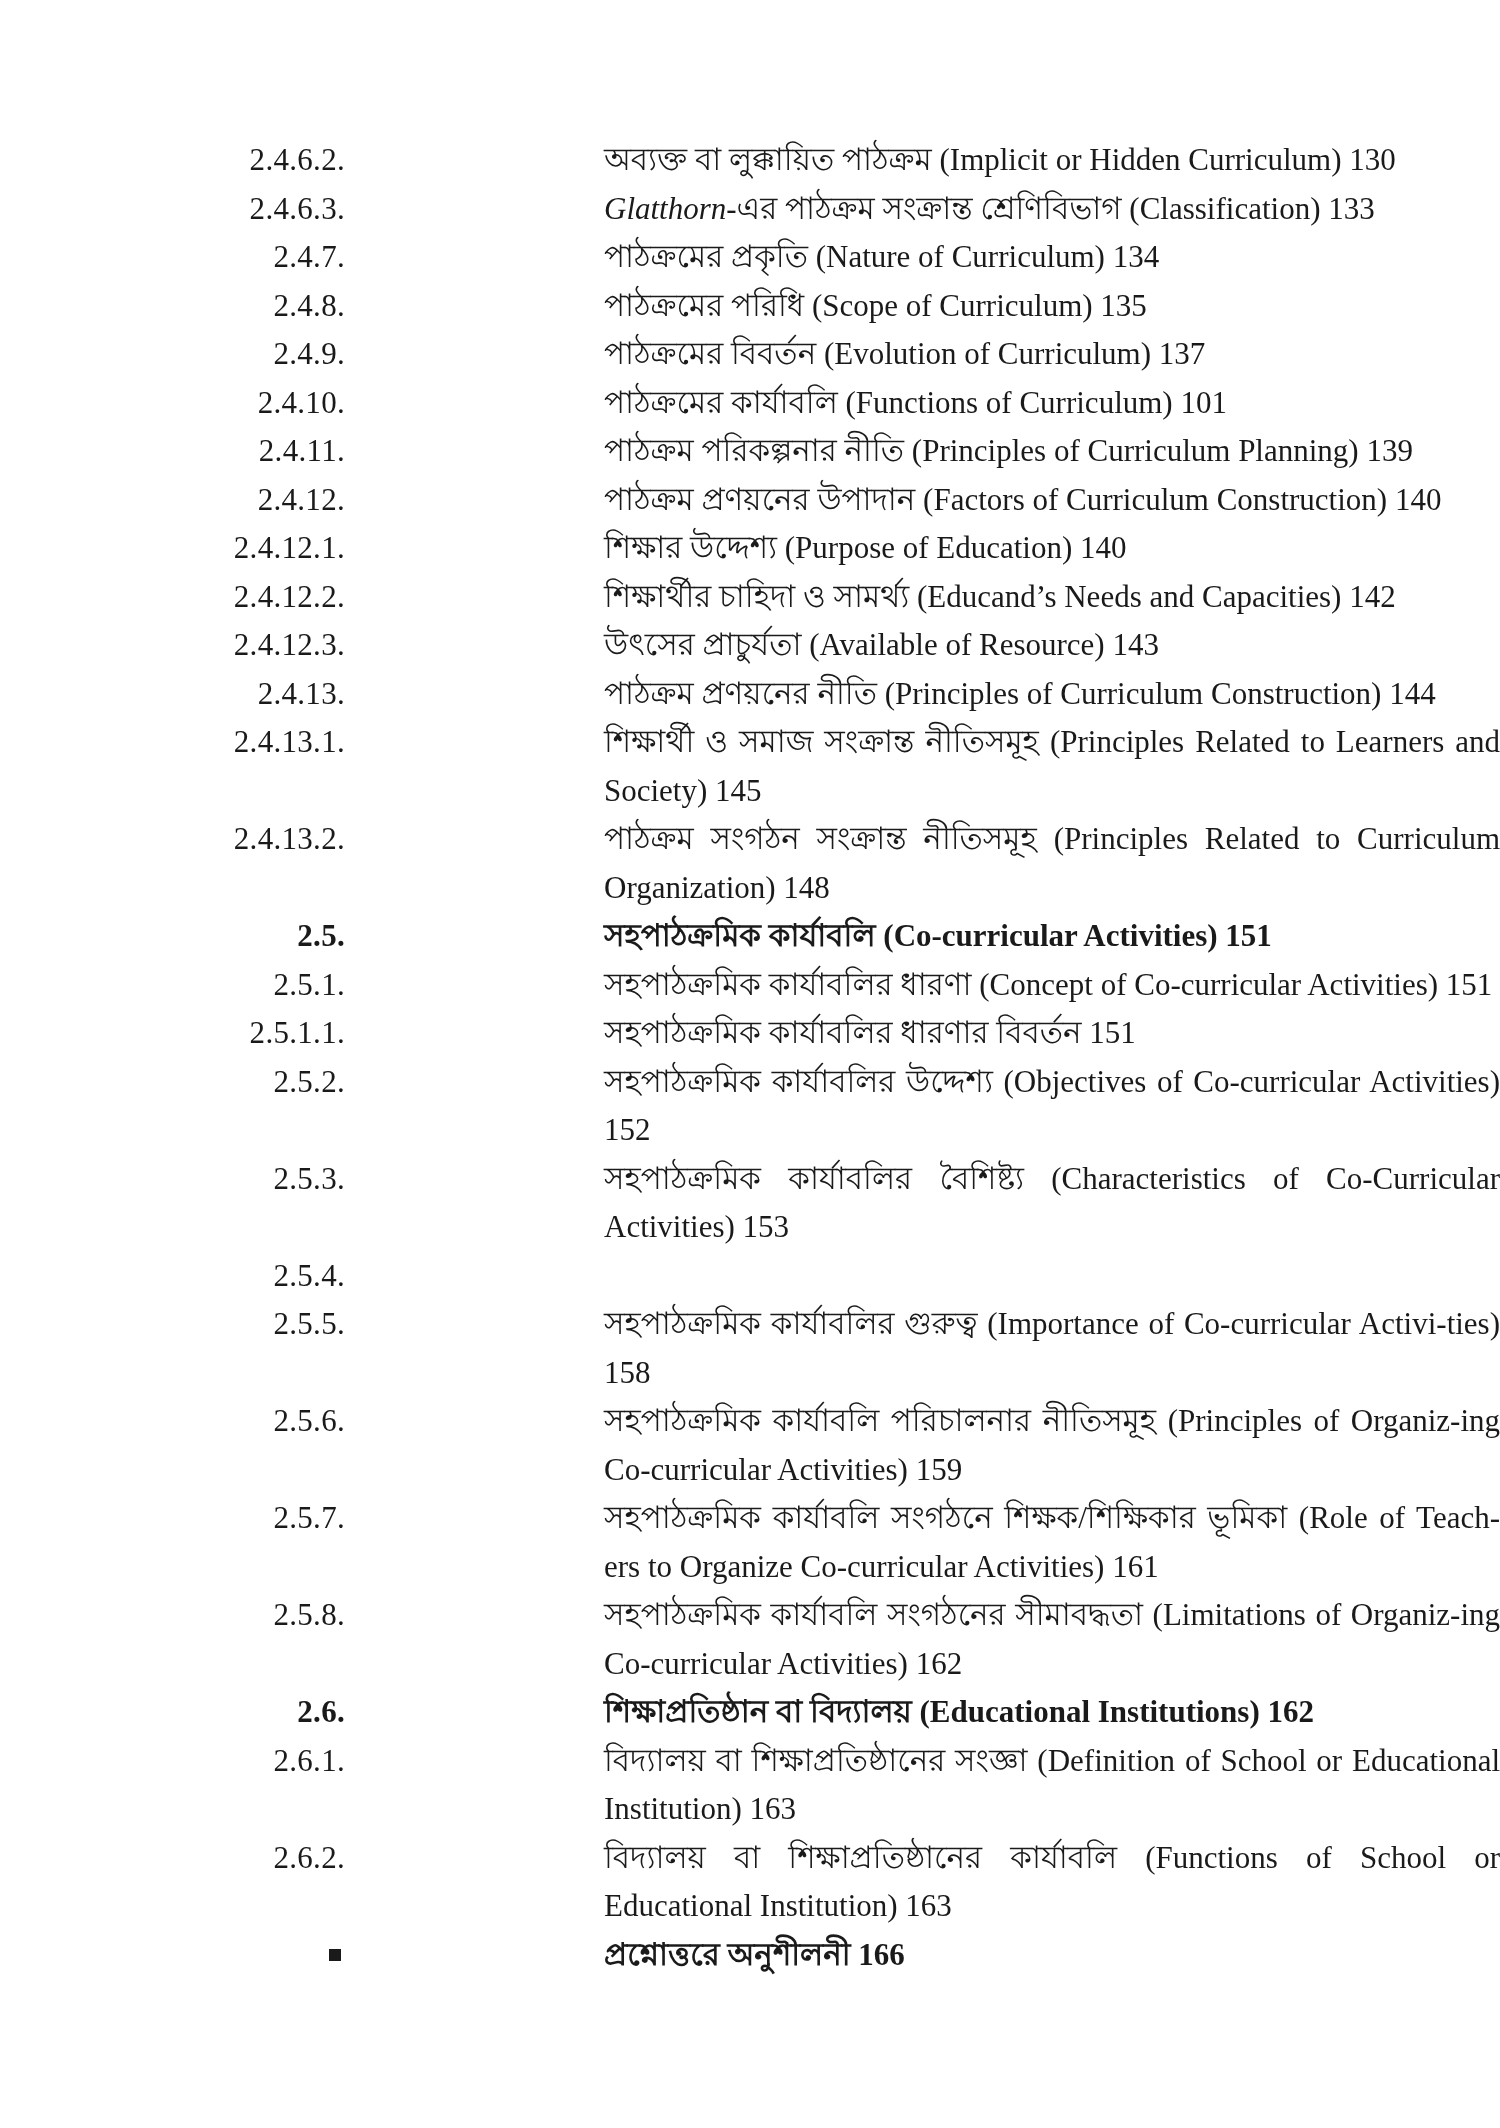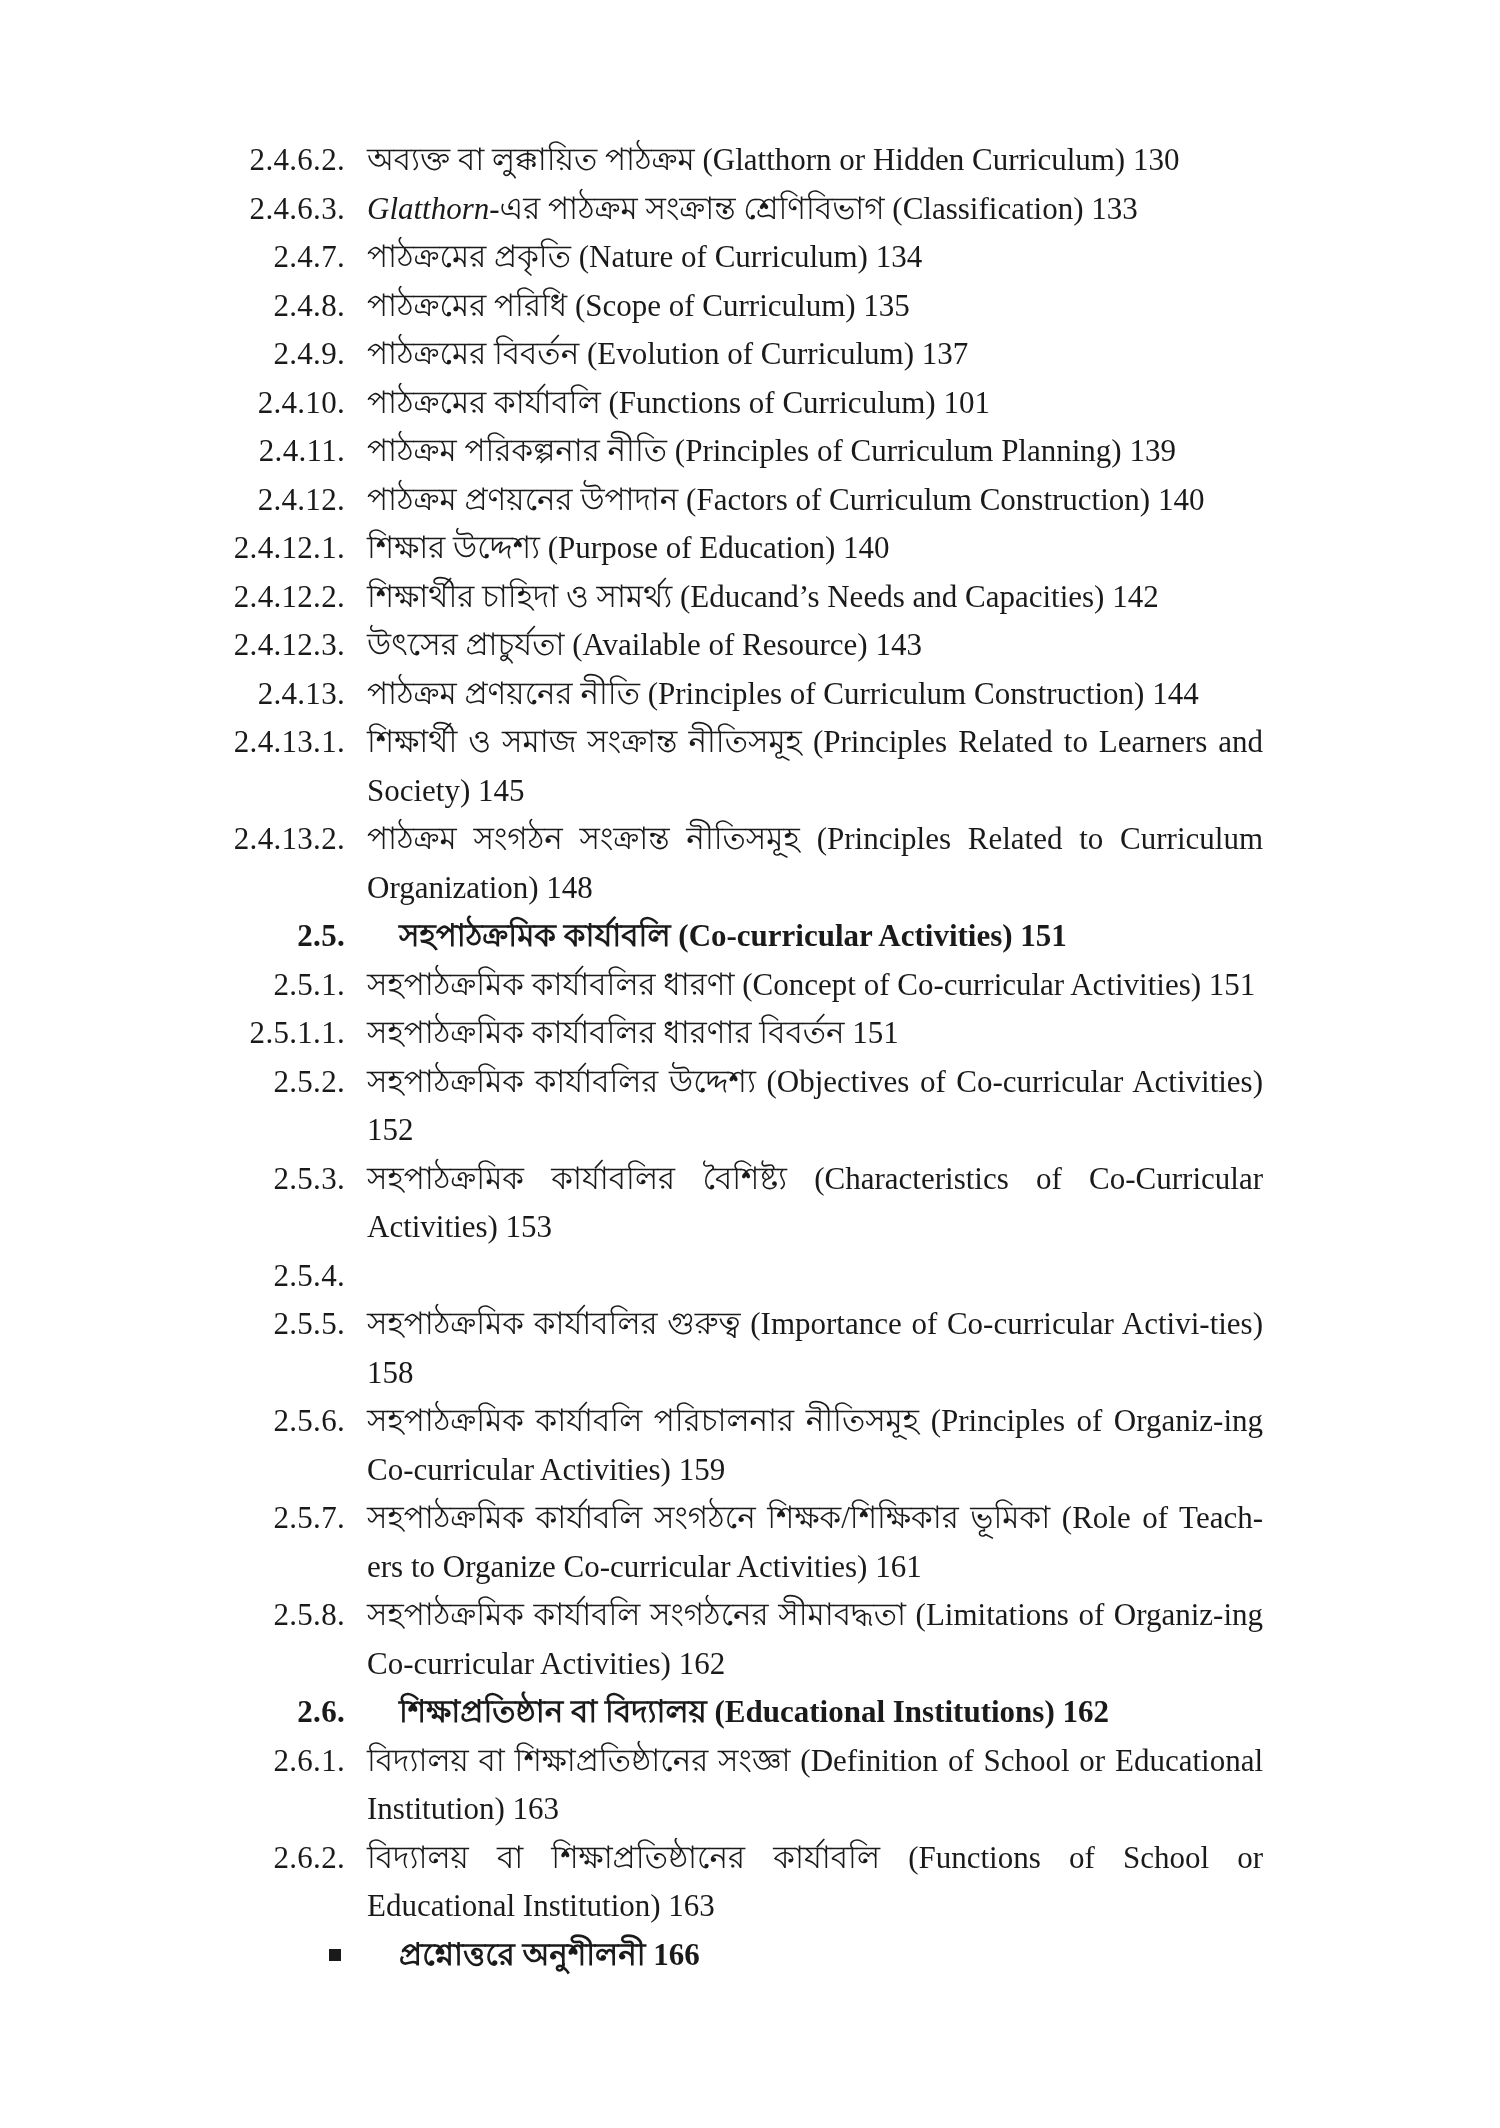--- a/index.html
+++ b/index.html
@@ -10,20 +10,21 @@
   }
   #toc {
     position: absolute; left: 0; top: 136px; width: 1500px;
   }
   .entry {
     position: relative;
     display: flex;
     align-items: flex-start;
     font-size: 31px;
     line-height: 48.5px;
+    justify-content: space-between;
   }
   .entry .num {
     width: 345px;
     flex: 0 0 345px;
     text-align: right;
     white-space: nowrap;
     letter-spacing: 0.3px;
   }
   .entry .text {
     margin-left: 22px;
@@ -41,21 +42,21 @@
   .page { color: inherit; }
 </style>
 </head>
 <body>
 
 <div id="toc">
     <div class="entry">
     <span class="num">2.4.6.2.</span>
     <span class="text">
       <span>অব্যক্ত বা লুক্কায়িত পাঠক্রম</span>
-      <span>(Glatthorn or Hidden Curriculum)</span>
+      <span>(Implicit or Hidden Curriculum)</span>
       <span class="page">130</span>
     </span>
   </div>
     <div class="entry">
     <span class="num">2.4.6.3.</span>
     <span class="text">
       <i>Glatthorn</i><span>-এর পাঠক্রম সংক্রান্ত শ্রেণিবিভাগ</span>
       <span>(Classification)</span>
       <span class="page">133</span>
     </span>

